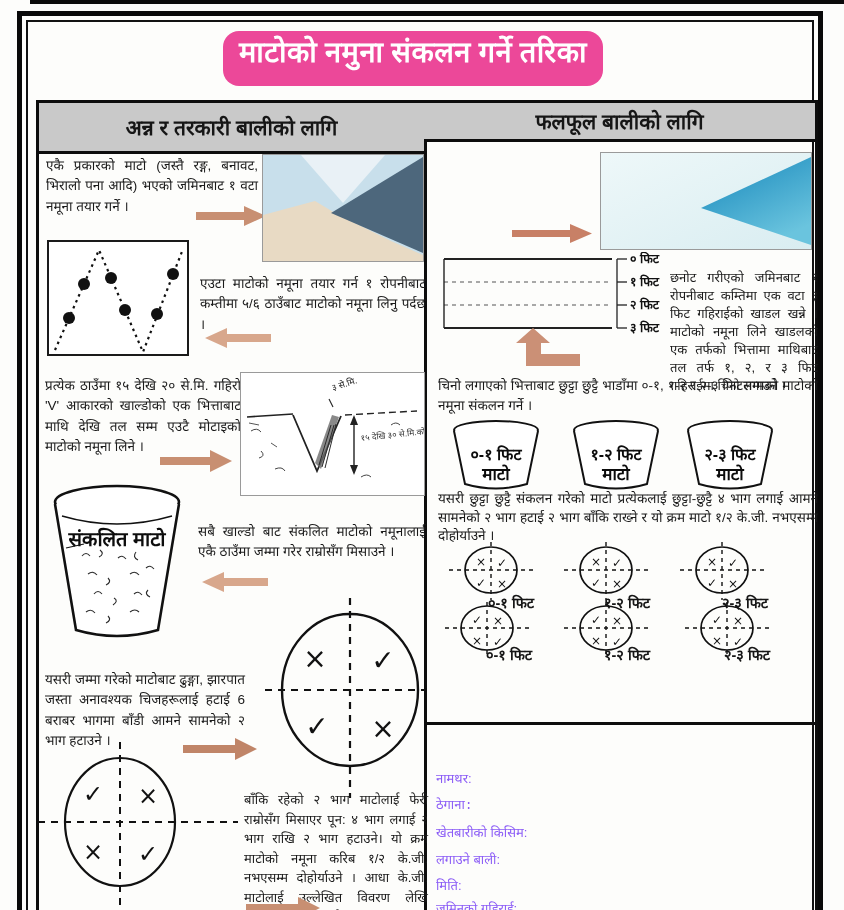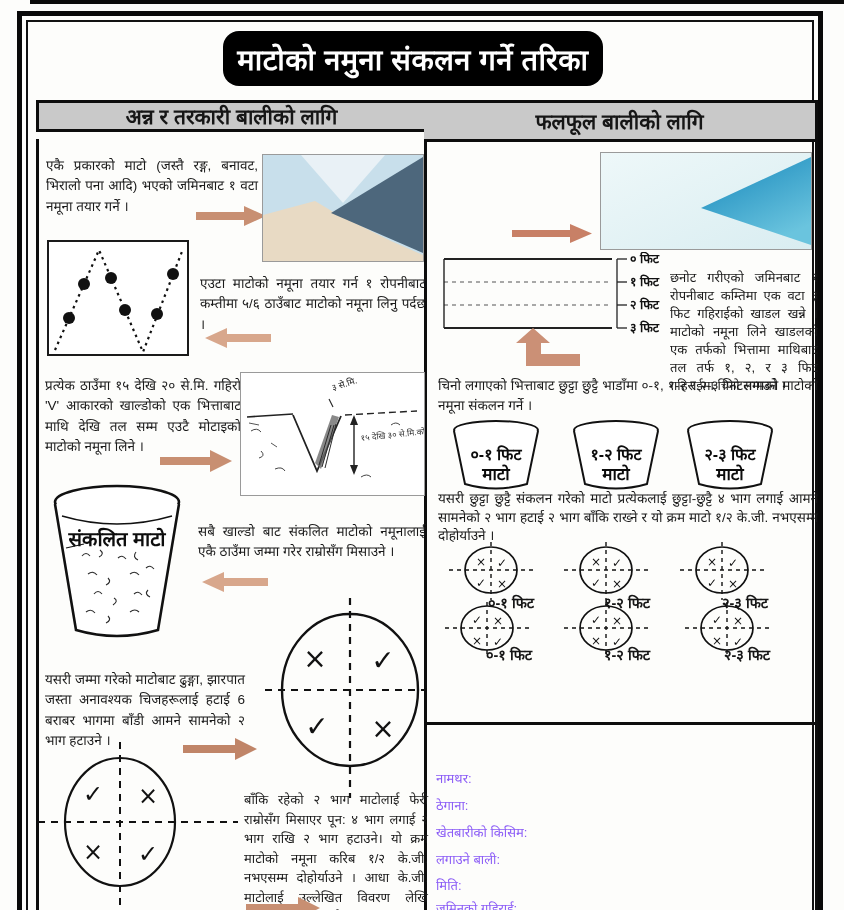--- a/index.html
+++ b/index.html
@@ -8,23 +8,23 @@
     background:#fdfdfb;
     font-family:"Liberation Sans","DejaVu Sans",sans-serif;
     color:#161616;
   }
   .abs{position:absolute;box-sizing:border-box;}
   .txt{font-size:13.5px;line-height:1.5;text-align:justify;color:#1a1a1a;}
   .frame-outer{border:5px solid #090909;}
   .frame-inner{border:2px solid #121212;}
   .scanbar{background:#0b0b0b;}
   .title-box{
-    background:#000000;color:#ffffff;border-radius:16px;
-    display:flex;align-items:center;justify-content:center;
-    font-size:29px;font-weight:bold;letter-spacing:.5px;
+    background:#ec4899;color:#ffffff;border-radius:16px;
+    display:flex;justify-content:center;
+    font-size:29px;font-weight:bold;letter-spacing:.5px;font-family:Liberation Serif, serif;
   }
   .col-header{
     background:#c9c9c9;border:3px solid #0d0d0d;
     display:flex;align-items:center;justify-content:center;
     font-size:21px;font-weight:bold;
   }
   .body-box{border-left:3px solid #0d0d0d;border-right:3px solid #0d0d0d;}
   .divider-v{background:#0d0d0d;}
   .divider-h{background:#0d0d0d;}
   .photo-frame{border:1px solid #9a9a9a;}
@@ -44,21 +44,21 @@
 
   <div class="abs scanbar" style="left:30px;top:0;width:814px;height:4px;"></div>
 
   <div class="abs frame-outer" style="left:17px;top:11px;width:806px;height:920px;"></div>
   <div class="abs frame-inner" style="left:26px;top:20px;width:788px;height:911px;"></div>
 
   <div class="abs title-box" style="left:223px;top:31px;width:380px;height:55px;">
     <span>माटोको नमुना संकलन गर्ने तरिका</span>
   </div>
 
-  <div class="abs col-header" style="left:36px;top:100px;width:391px;height:32px;">
+  <div class="abs col-header" style="left:36px;top:100px;width:391px;height:54px;">
     <span>अन्न र तरकारी बालीको लागि</span>
   </div>
   <div class="abs col-header" style="left:424px;top:100px;width:394px;height:42px;border-left:none;">
     <span>फलफूल बालीको लागि</span>
   </div>
 
   <div class="abs body-box" style="left:36px;top:139px;width:782px;height:771px;"></div>
   <div class="abs divider-v" style="left:424px;top:139px;width:3px;height:771px;"></div>
 
   <div class="abs txt" style="left:46px;top:156px;width:212px;">एकै प्रकारको माटो (जस्तै रङ्ग, बनावट, भिरालो पना आदि) भएको जमिनबाट १ वटा नमूना तयार गर्ने ।</div>
@@ -351,19 +351,19 @@
     </svg>
   </div>
   <div class="abs circ-label" style="left:486px;top:644px;">०-१ फिट</div>
   <div class="abs circ-label" style="left:604px;top:644px;">१-२ फिट</div>
   <div class="abs circ-label" style="left:724px;top:644px;">२-३ फिट</div>
 
 
   <div class="abs divider-h" style="left:427px;top:722px;width:391px;height:3px;"></div>
 
   <div class="abs field" style="left:436px;top:772px;">नामथर:</div>
-  <div class="abs field" style="left:436px;top:799px;">ठेगाना:</div>
+  <div class="abs field" style="left:436px;top:799px;font-family:Liberation Mono, monospace;">ठेगाना:</div>
   <div class="abs field" style="left:436px;top:826px;">खेतबारीको किसिम:</div>
   <div class="abs field" style="left:436px;top:853px;">लगाउने बाली:</div>
   <div class="abs field" style="left:436px;top:879px;">मिति:</div>
   <div class="abs field" style="left:436px;top:902px;">जमिनको गहिराई:</div>
 
 </div>
 
 </body></html>

